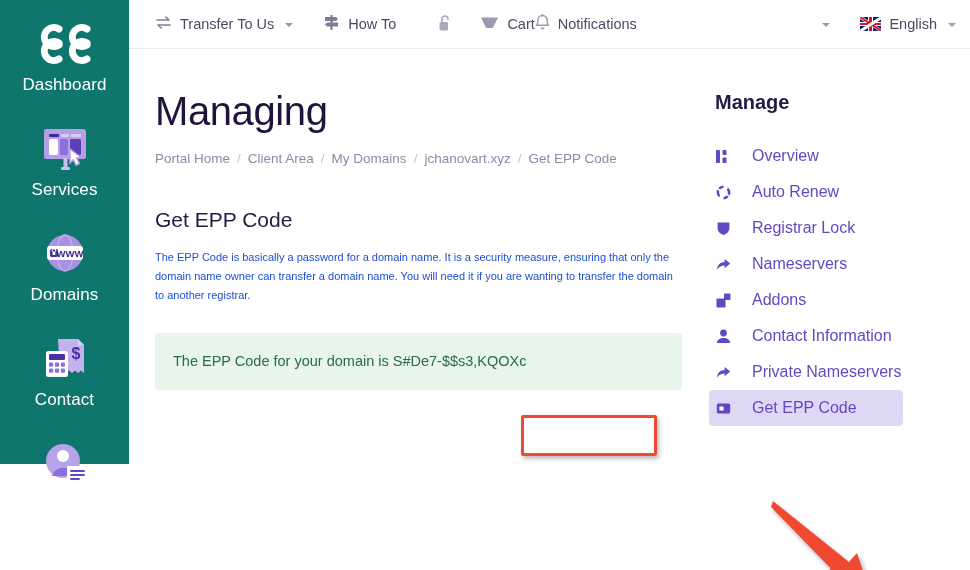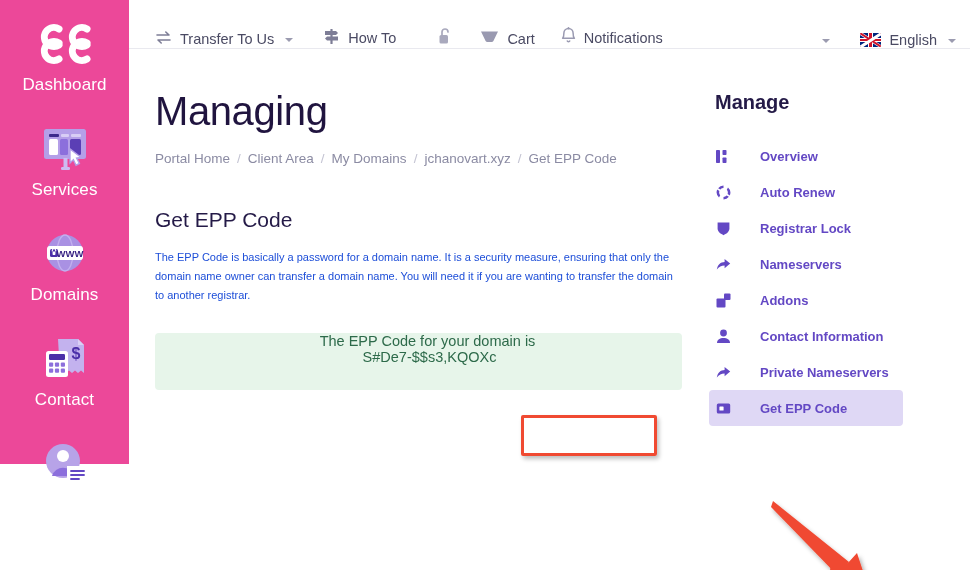--- a/index.html
+++ b/index.html
@@ -13,21 +13,21 @@
     position: relative;
     width: 970px; height: 570px;
     display: flex;
     background: #ffffff;
   }
 
   
   .sidebar {
     width: 129px;
     height: 464px;
-    background: #ec4899;
+    background: #0f766e;
     flex: 0 0 129px;
     display: flex;
     flex-direction: column;
     align-items: center;
     padding-top: 14px;
     position: relative;
     z-index: 5;
   }
   .side-item {
     width: 129px;
@@ -61,38 +61,38 @@
     background: #ffffff;
     position: relative;
   }
 
   
   .topnav {
     height: 49px;
     flex: 0 0 49px;
     border-bottom: 1px solid #e9e9ef;
     display: flex;
-    align-items: flex-end;
+    align-items: center;
     padding-left: 26px;
     padding-right: 14px;
     background: #fff;
   }
   .nav-item {
     display: flex;
     align-items: center;
     gap: 8px;
     color: #4a4a63;
     font-size: 14.5px;
     cursor: pointer;
     white-space: nowrap;
   }
   .nav-gap-a { margin-right: 30px; }
   .nav-gap-b { margin-right: 42px; }
   .nav-gap-c { margin-right: 28px; }
-  .nav-gap-d { margin-right: 26px; }
+  .nav-gap-d { }
   .caret {
     display: inline-block;
     width: 0; height: 0;
     border-left: 4px solid transparent;
     border-right: 4px solid transparent;
     border-top: 4px solid #9b9bb0;
     margin-left: 3px;
     position: relative;
     top: 1px;
   }
@@ -188,21 +188,20 @@
     margin-top: 28px;
     width: 527px;
     height: 57px;
     background: #e7f5ea;
     border-radius: 4px;
     display: flex;
     align-items: center;
     padding-left: 18px;
     font-size: 14.5px;
     color: #2d6a4a;
-    flex-direction: column;
   }
   .epp-code {
     font-weight: 400;
     color: #2d6a4a;
     margin-left: 4px;
   }
 
   
   .red-box {
     position: absolute;
@@ -235,28 +234,27 @@
   }
   .manage-list {
     margin-top: 24px;
     display: flex;
     flex-direction: column;
   }
   .manage-item {
     height: 36px;
     display: flex;
     align-items: center;
-    gap: 29px;
+    gap: 21px;
     padding-left: 6px;
-    font-size: 13px;
+    font-size: 16px;
     color: #6348c4;
     cursor: pointer;
     border-radius: 4px;
     width: 194px;
-    font-weight: bold;
   }
   .manage-item.active { background: #dfd8f5; }
   .manage-item .mi {
     width: 16px; height: 16px;
     display: flex; align-items: center; justify-content: center;
     flex: 0 0 16px;
   }
 </style>
 </head>
 <body>

